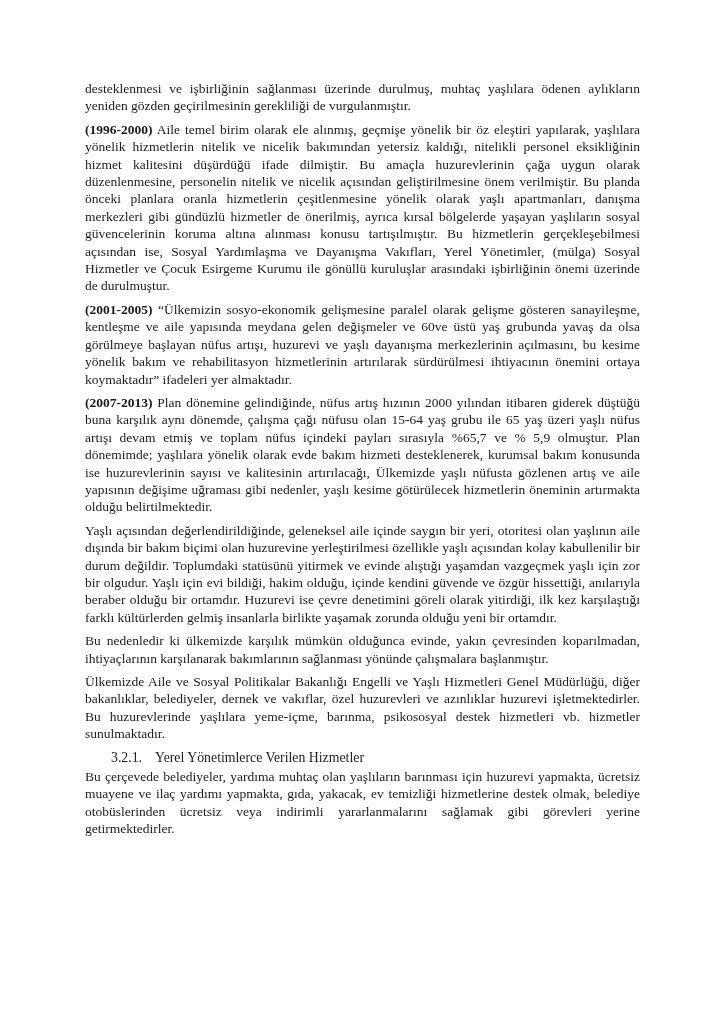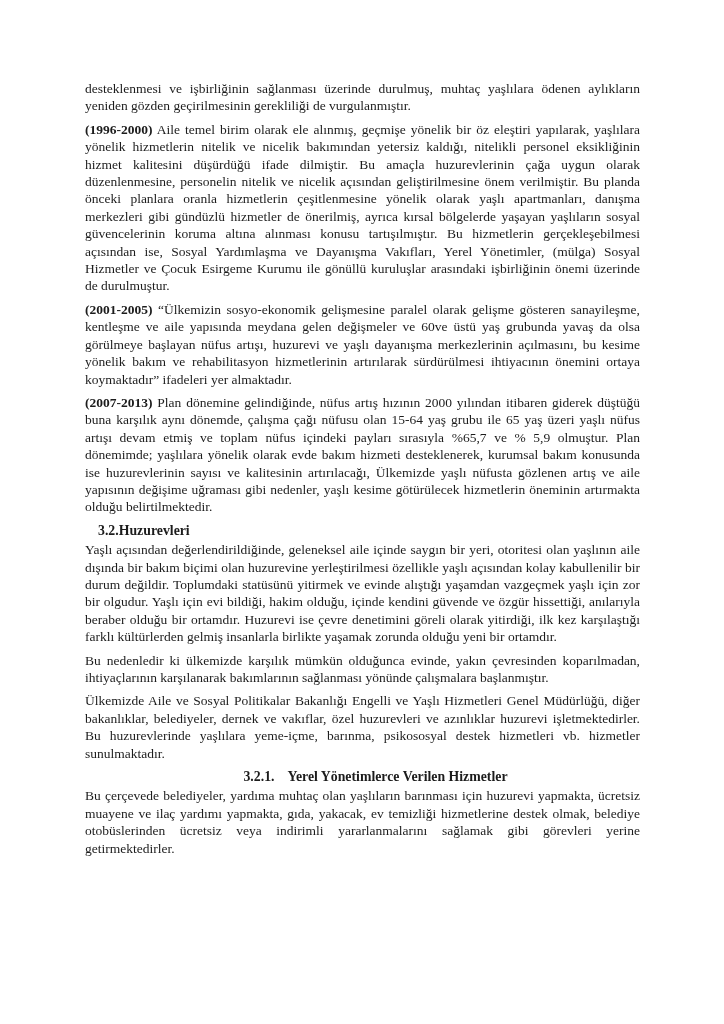--- a/index.html
+++ b/index.html
@@ -33,24 +33,23 @@
     margin-top: 28px;
   }
   .h32 {
     font-size: 13.8px;
     font-weight: bold;
     margin: 4px 0 2px 13px;
     line-height: 17.4px;
   }
   .h321 {
     font-size: 13.8px;
-    font-weight: bold;
+    font-weight: normal;
     margin: 6px 0 2px 26px;
     line-height: 17.4px;
-    text-align: center;
   }
   .h321 .sec-num {
     margin-right: 13px;
   }
   .page-number {
     position: absolute;
     bottom: 58px;
     left: 0;
     right: 0;
     text-align: center;
@@ -65,21 +64,20 @@
   <div class="content">
 
     <p>desteklenmesi ve işbirliğinin sağlanması üzerinde durulmuş, muhtaç yaşlılara ödenen aylıkların yeniden gözden geçirilmesinin gerekliliği de vurgulanmıştır.</p>
 
     <p><span class="lead">(1996-2000)</span> <span>Aile temel birim olarak ele alınmış, geçmişe yönelik bir öz eleştiri yapılarak, yaşlılara yönelik hizmetlerin nitelik ve nicelik bakımından yetersiz kaldığı, nitelikli personel eksikliğinin hizmet kalitesini düşürdüğü ifade dilmiştir. Bu amaçla huzurevlerinin çağa uygun olarak düzenlenmesine, personelin nitelik ve nicelik açısından geliştirilmesine önem verilmiştir. Bu planda önceki planlara oranla hizmetlerin çeşitlenmesine yönelik olarak yaşlı apartmanları, danışma merkezleri gibi gündüzlü hizmetler de önerilmiş, ayrıca kırsal bölgelerde yaşayan yaşlıların sosyal güvencelerinin koruma altına alınması konusu tartışılmıştır. Bu hizmetlerin gerçekleşebilmesi açısından ise, Sosyal Yardımlaşma ve Dayanışma Vakıfları, Yerel Yönetimler, (mülga) Sosyal Hizmetler ve Çocuk Esirgeme Kurumu ile gönüllü kuruluşlar arasındaki işbirliğinin önemi üzerinde de durulmuştur.</span></p>
 
     <p><span class="lead">(2001-2005)</span> <span>“Ülkemizin sosyo-ekonomik gelişmesine paralel olarak gelişme gösteren sanayileşme, kentleşme ve aile yapısında meydana gelen değişmeler ve 60ve üstü yaş grubunda yavaş da olsa görülmeye başlayan nüfus artışı, huzurevi ve yaşlı dayanışma merkezlerinin açılmasını, bu kesime yönelik bakım ve rehabilitasyon hizmetlerinin artırılarak sürdürülmesi ihtiyacının önemini ortaya koymaktadır” ifadeleri yer almaktadır.</span></p>
 
     <p><span class="lead">(2007-2013)</span> <span>Plan dönemine gelindiğinde, nüfus artış hızının 2000 yılından itibaren giderek düştüğü buna karşılık aynı dönemde, çalışma çağı nüfusu olan 15-64 yaş grubu ile 65 yaş üzeri yaşlı nüfus artışı devam etmiş ve toplam nüfus içindeki payları sırasıyla %65,7 ve % 5,9 olmuştur. Plan dönemimde; yaşlılara yönelik olarak evde bakım hizmeti desteklenerek, kurumsal bakım konusunda ise huzurevlerinin sayısı ve kalitesinin artırılacağı, Ülkemizde yaşlı nüfusta gözlenen artış ve aile yapısının değişime uğraması gibi nedenler, yaşlı kesime götürülecek hizmetlerin öneminin artırmakta olduğu belirtilmektedir.</span></p>
 
-    <div class="h32">3.2.Huzurevleri</div>
 
     <p>Yaşlı açısından değerlendirildiğinde, geleneksel aile içinde saygın bir yeri, otoritesi olan yaşlının aile dışında bir bakım biçimi olan huzurevine yerleştirilmesi özellikle yaşlı açısından kolay kabullenilir bir durum değildir. Toplumdaki statüsünü yitirmek ve evinde alıştığı yaşamdan vazgeçmek yaşlı için zor bir olgudur. Yaşlı için evi bildiği, hakim olduğu, içinde kendini güvende ve özgür hissettiği, anılarıyla beraber olduğu bir ortamdır. Huzurevi ise çevre denetimini göreli olarak yitirdiği, ilk kez karşılaştığı farklı kültürlerden gelmiş insanlarla birlikte yaşamak zorunda olduğu yeni bir ortamdır.</p>
 
     <p>Bu nedenledir ki ülkemizde karşılık mümkün olduğunca evinde, yakın çevresinden koparılmadan, ihtiyaçlarının karşılanarak bakımlarının sağlanması yönünde çalışmalara başlanmıştır.</p>
 
     <p>Ülkemizde Aile ve Sosyal Politikalar Bakanlığı Engelli ve Yaşlı Hizmetleri Genel Müdürlüğü, diğer bakanlıklar, belediyeler, dernek ve vakıflar, özel huzurevleri ve azınlıklar huzurevi işletmektedirler. Bu huzurevlerinde yaşlılara yeme-içme, barınma, psikososyal destek hizmetleri vb. hizmetler sunulmaktadır.</p>
 
     <div class="h321"><span class="sec-num">3.2.1.</span><span>Yerel Yönetimlerce Verilen Hizmetler</span></div>
 
     <p>Bu çerçevede belediyeler, yardıma muhtaç olan yaşlıların barınması için huzurevi yapmakta, ücretsiz muayene ve ilaç yardımı yapmakta, gıda, yakacak, ev temizliği hizmetlerine destek olmak, belediye otobüslerinden ücretsiz veya indirimli yararlanmalarını sağlamak gibi görevleri yerine getirmektedirler.</p>

